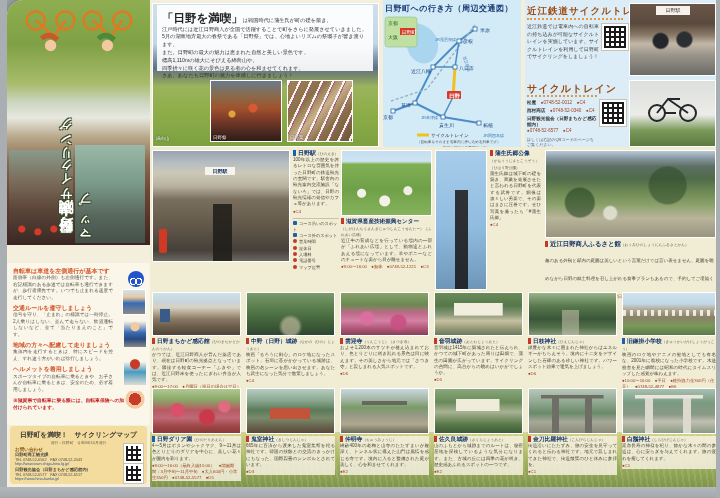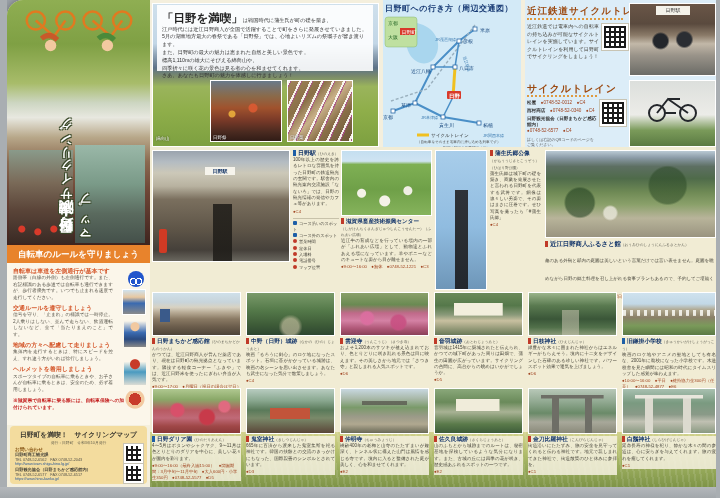--- a/index.html
+++ b/index.html
@@ -79,21 +79,20 @@
       </g>
     </svg>
     <div class="abs" style="left:68px;top:145px;width:70px;height:98px;background:linear-gradient(180deg,#9ab8a8 0%,#7a9a88 40%,#5a6a5e 70%,#44504a 100%);"></div>
     <div class="abs" style="left:2px;top:150px;width:64px;height:93px;background:radial-gradient(circle at 20% 85%,#d83a2a 0 3px,transparent 4px),radial-gradient(circle at 45% 88%,#d83a2a 0 3px,transparent 4px),radial-gradient(circle at 70% 85%,#d83a2a 0 3px,transparent 4px),linear-gradient(180deg,#8a9a8a 0%,#7a6a58 35%,#5a4438 65%,#3a2a24 100%);"></div>
     <div class="abs" style="left:50px;top:112px;height:132px;transform:rotate(180deg);writing-mode:vertical-rl;color:#fff;font-weight:bold;text-shadow:1px 1px 0 #3a4a2a,-1px -1px 0 #3a4a2a,1px -1px 0 #3a4a2a,-1px 1px 0 #3a4a2a;">
       <span style="font-size:15px;">日野を満喫！</span>
       <span style="font-size:12px;">サイクリングマップ</span>
     </div>
   </div>
 
-  <div class="abs" style="left:7px;top:245px;width:143px;height:18px;background:#e8832c;color:#fff;font-weight:bold;font-size:8.5px;text-align:center;line-height:18px;">自転車のルールを守りましょう</div>
 
   <div class="abs" style="left:7px;top:263px;width:143px;height:162px;background:#fbf6ea;box-sizing:border-box;padding:5px 6px;">
     <div style="width:100px;">
       <div class="rule-h">自転車は車道を左側通行が基本です</div>
       <div class="rule-b">路側帯（白線の外側）も左側通行です。また、右記標識のある歩道では自転車も通行できますが、歩行者優先です。いつでも止まれる速度で走行してください。</div>
       <div class="rule-h" style="margin-top:4px;">交通ルールを遵守しましょう</div>
       <div class="rule-b">信号を守り、「止まれ」の標識では一時停止。2人乗りはしない、並んで走らない、飲酒運転しないなど、全て「当たりまえのこと」です。</div>
       <div class="rule-h" style="margin-top:4px;">地域の方々へ配慮して走りましょう</div>
       <div class="rule-b">集落内を走行するときは、特にスピードを控え、すれ違う方がいれば徐行しましょう。</div>
       <div class="rule-h" style="margin-top:4px;">ヘルメットを着用しましょう</div>

